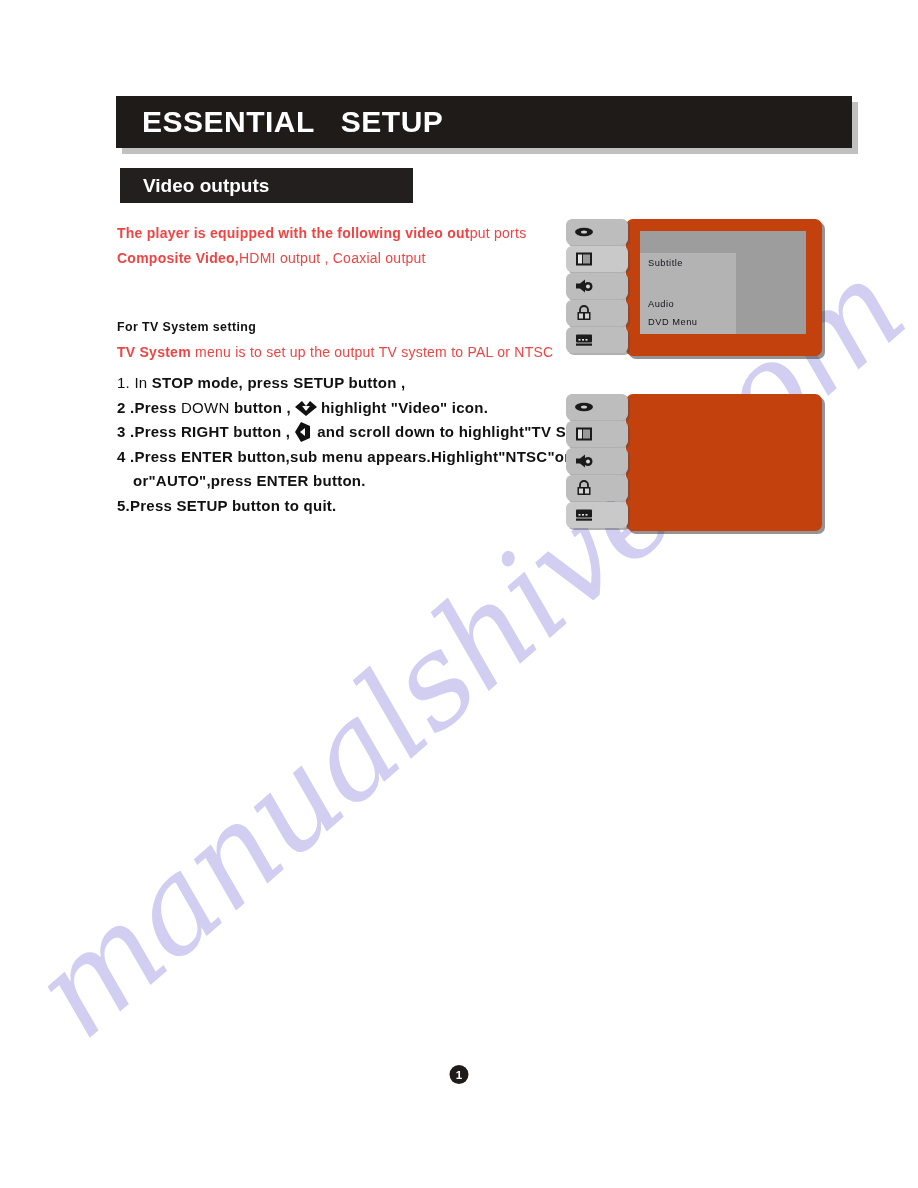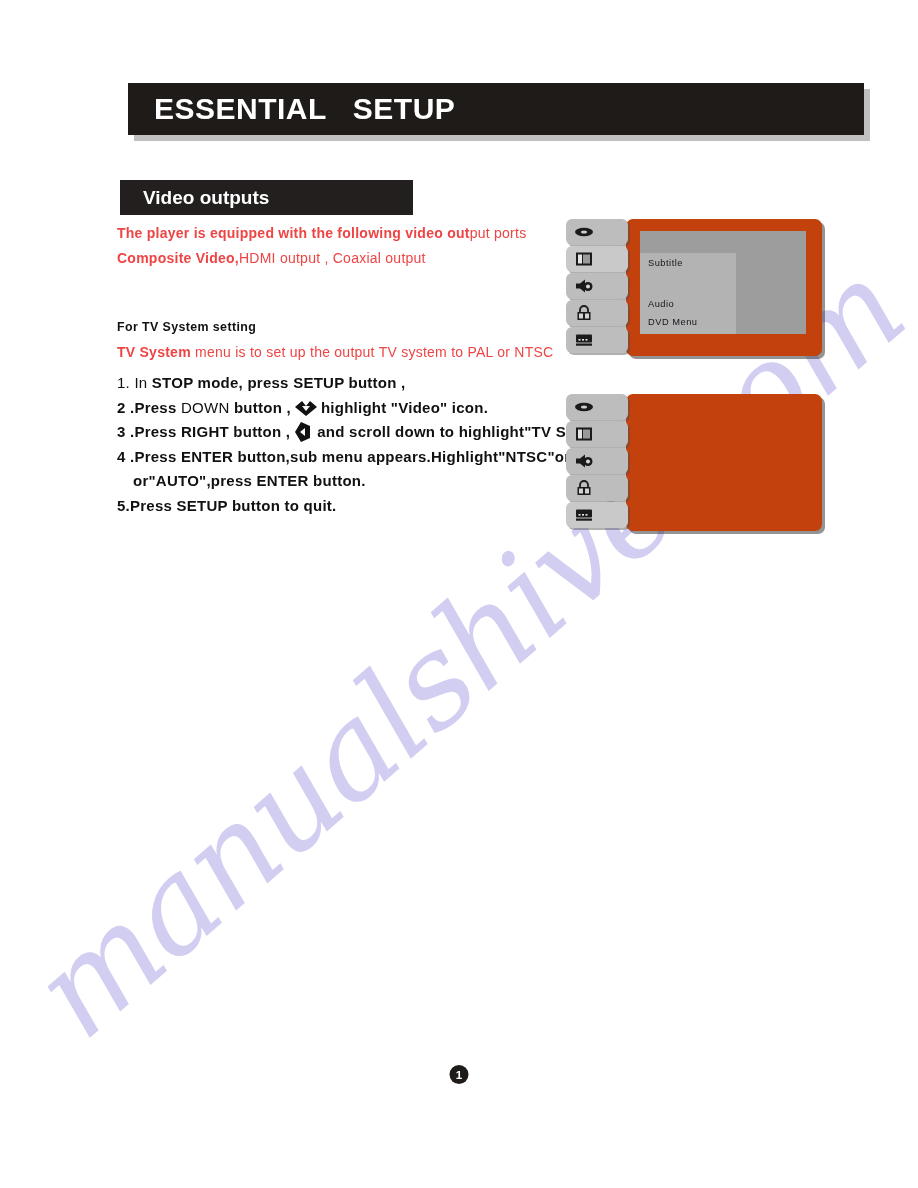--- a/index.html
+++ b/index.html
@@ -48,25 +48,24 @@
     letter-spacing: -2px;
     white-space: nowrap;
     color: #c9c6ef;
     opacity: 0.85;
   }
 
   
   .title-bar-wrap {
     position: absolute;
     left: 116px;
-    top: 83px;
+    top: 96px;
     width: 736px;
     height: 52px;
     z-index: 3;
-    margin-left: 12px;
   }
   .title-bar-shadow {
     position: absolute;
     left: 6px;
     top: 6px;
     width: 736px;
     height: 52px;
     background: #c0c0c0;
   }
   .title-bar {
@@ -86,21 +85,21 @@
     font-size: 30px;
     font-weight: bold;
     letter-spacing: 0.5px;
     white-space: pre;
   }
 
   
   .section-bar {
     position: absolute;
     left: 120px;
-    top: 180px;
+    top: 168px;
     width: 293px;
     height: 35px;
     background: #231f1e;
     z-index: 3;
   }
   .section-bar-text {
     position: absolute;
     left: 23px;
     top: 50%;
     transform: translateY(-50%);

